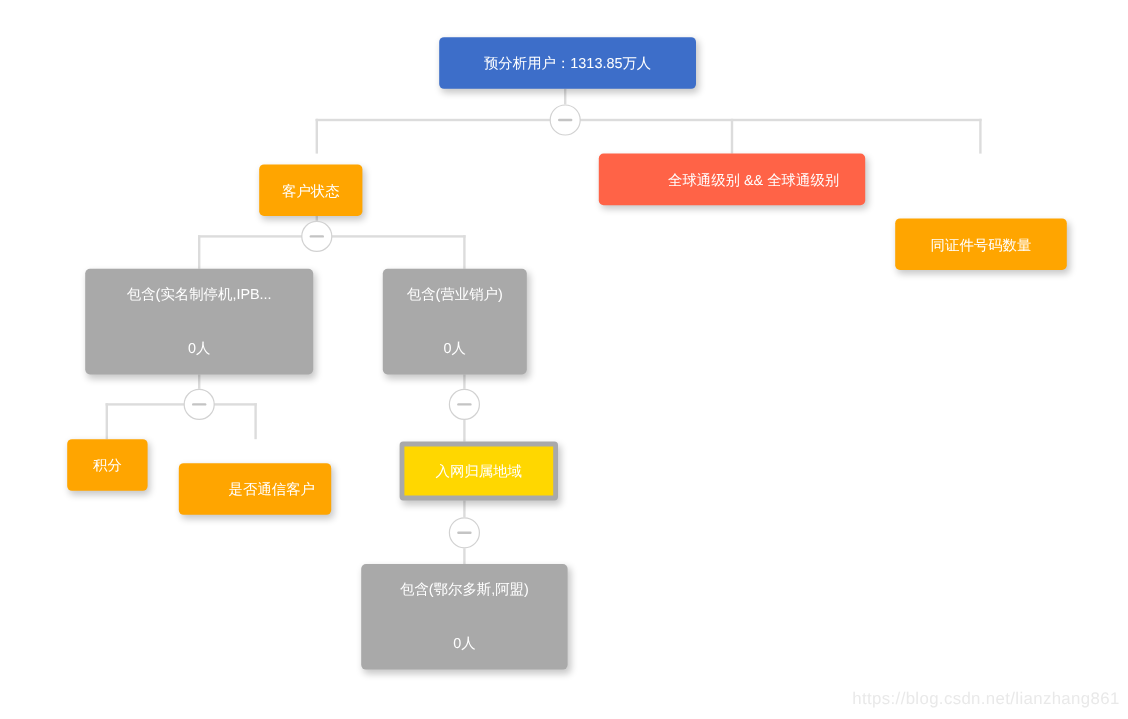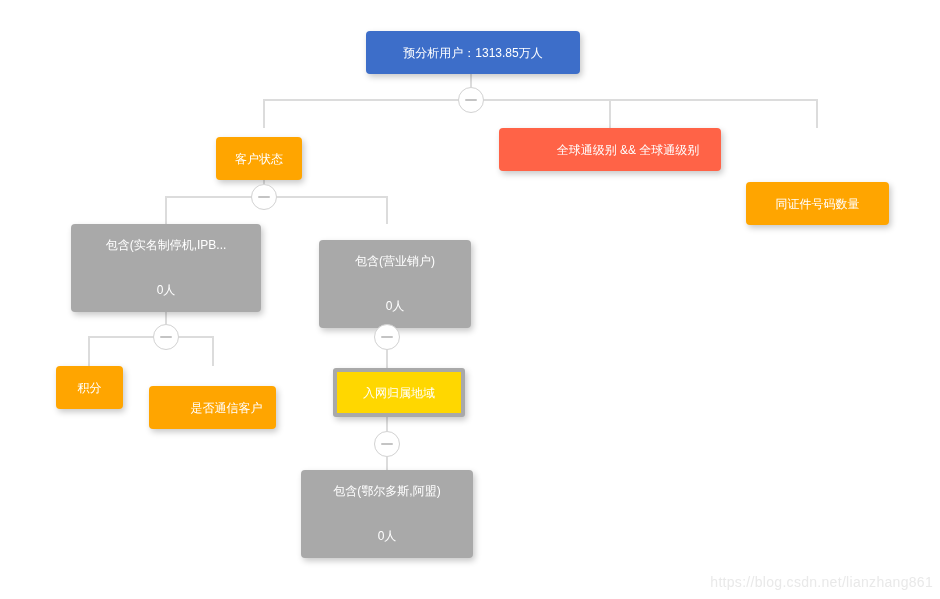--- a/index.html
+++ b/index.html
@@ -103,21 +103,21 @@
 
   <div class="node orange" style="left:746px; top:144px; width:143px; height:43px;margin-top:38px;">
     <span>同证件号码数量</span>
   </div>
 
   <div class="node gray two-line" style="left:71px; top:224px; width:190px; height:88px;">
     <span>包含(实名制停机,IPB...</span>
     <span>0人</span>
   </div>
 
-  <div class="node gray two-line" style="left:319px; top:240px; width:152px; height:88px;gap:24px;">
+  <div class="node gray two-line" style="left:319px; top:224px; width:120px; height:88px;gap:24px;">
     <span>包含(营业销户)</span>
     <span>0人</span>
   </div>
 
   <div class="node orange" style="left:56px; top:366px; width:67px; height:43px;">
     <span>积分</span>
   </div>
 
   <div class="node orange" style="left:149px; top:386px; width:127px; height:43px;padding-left:28px;">
     <span>是否通信客户</span>

